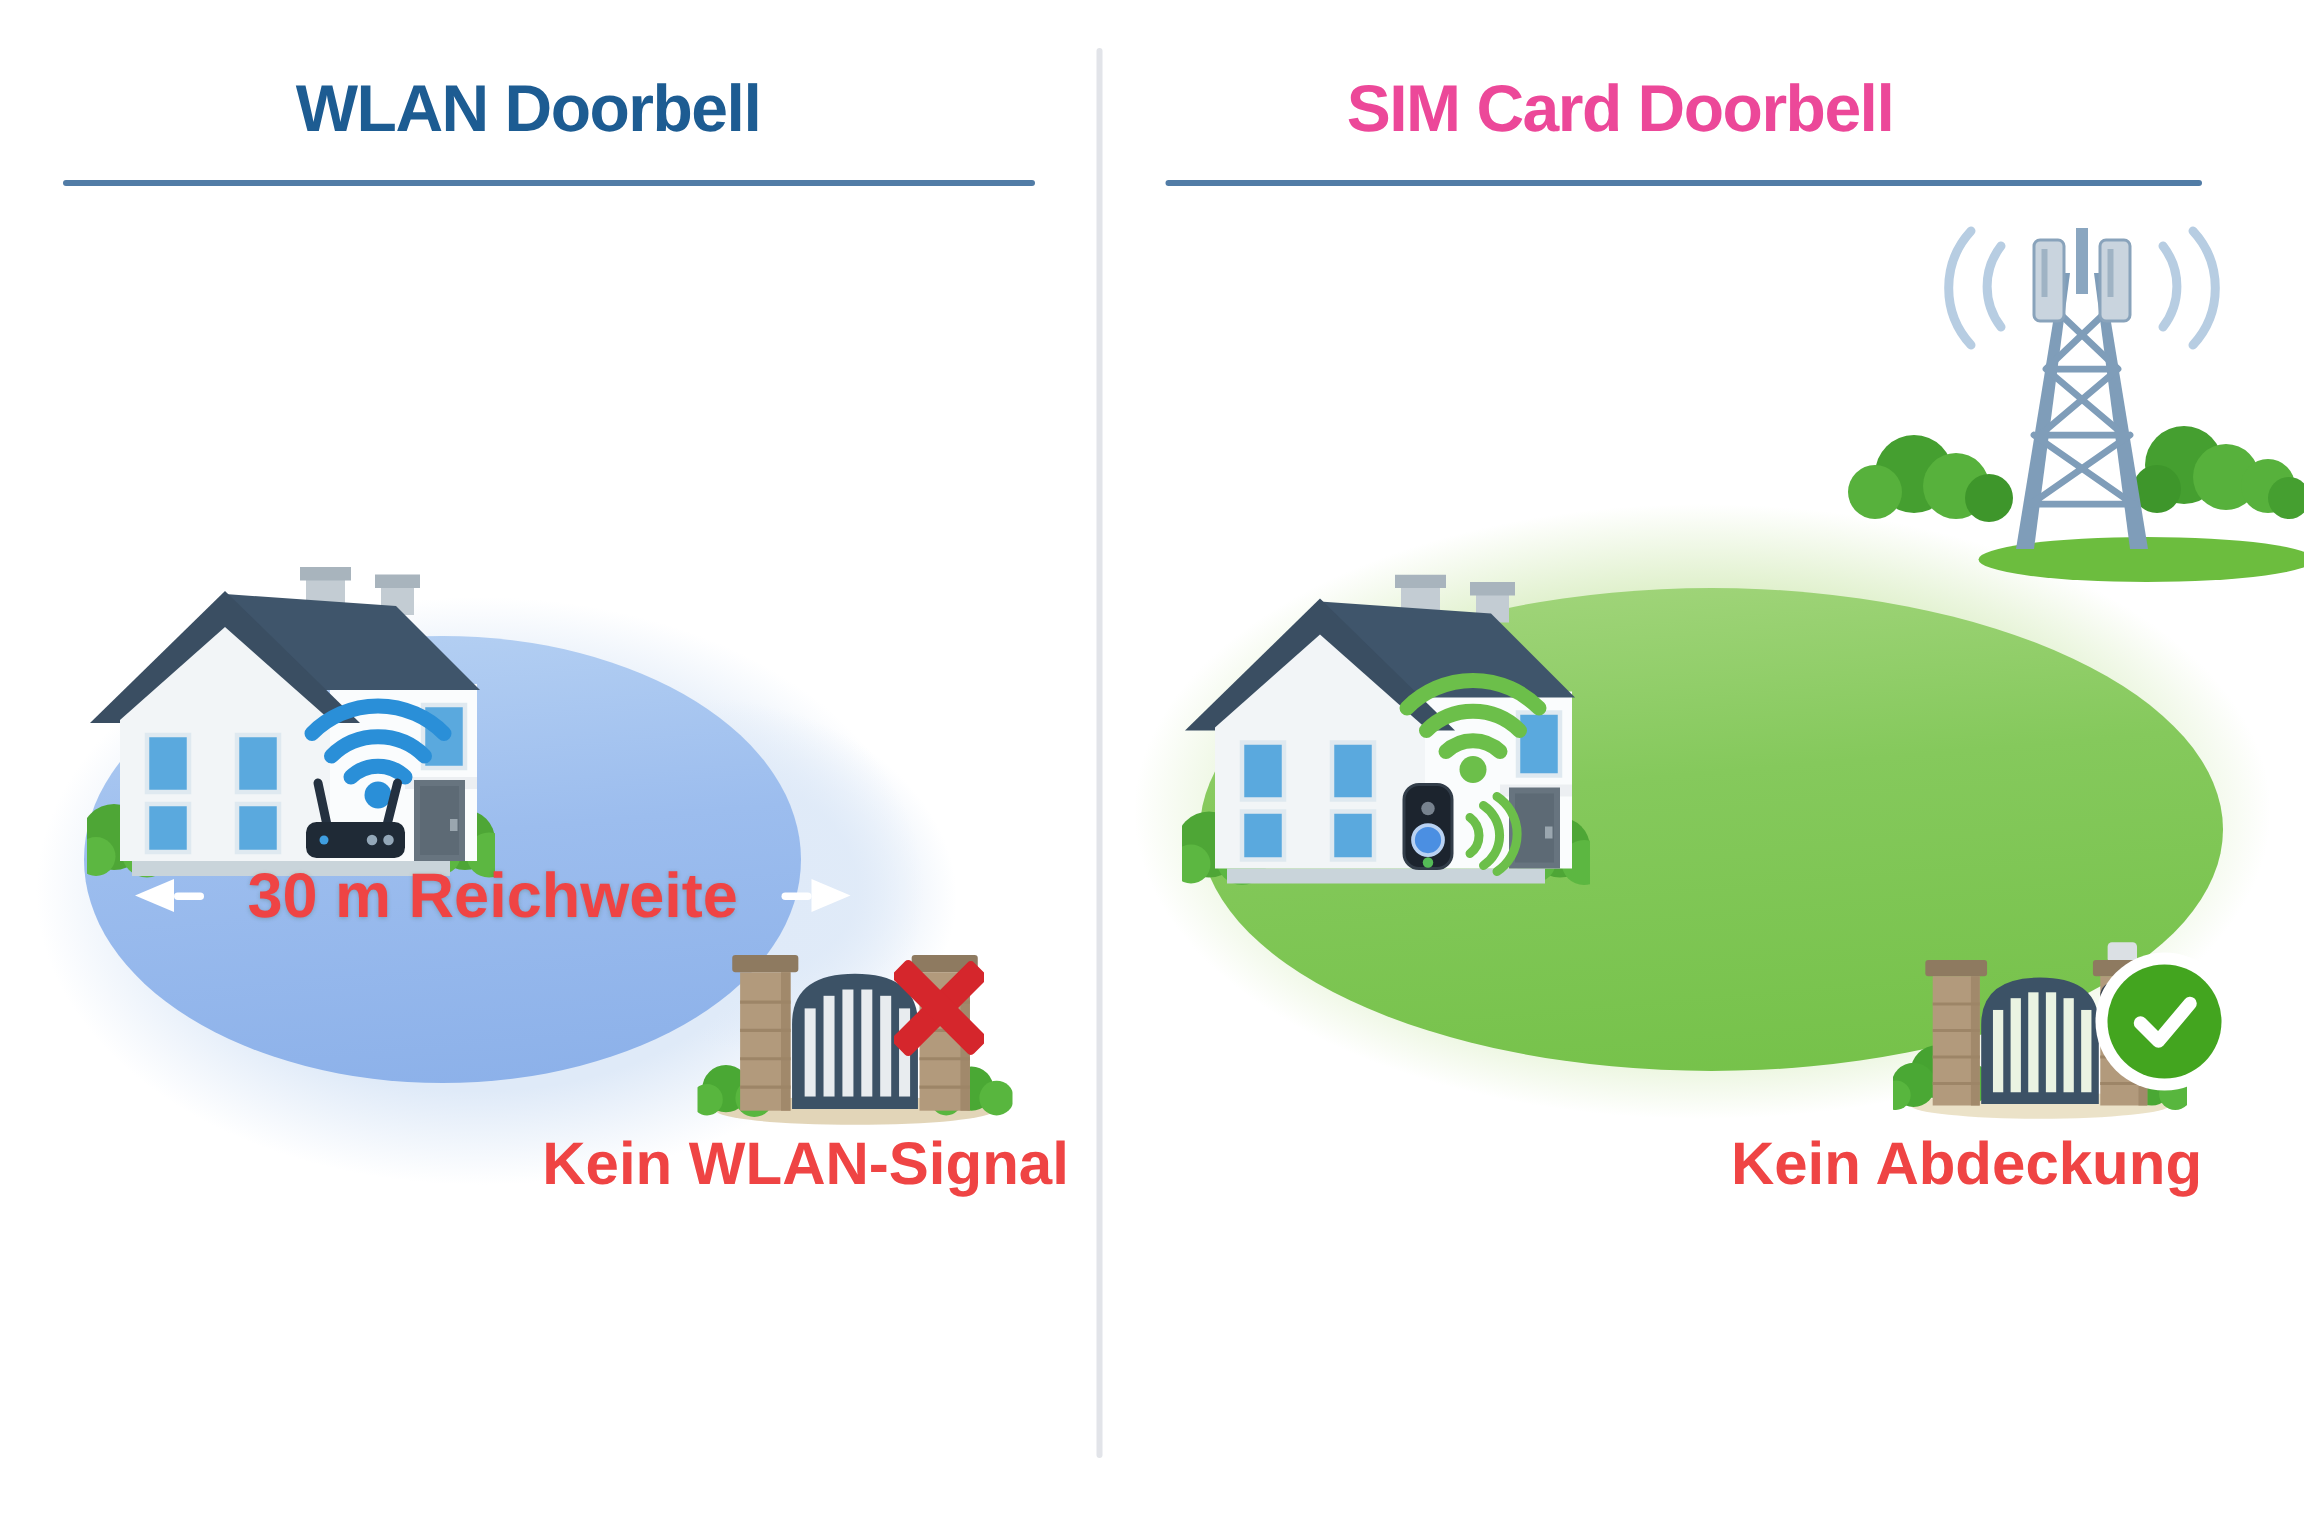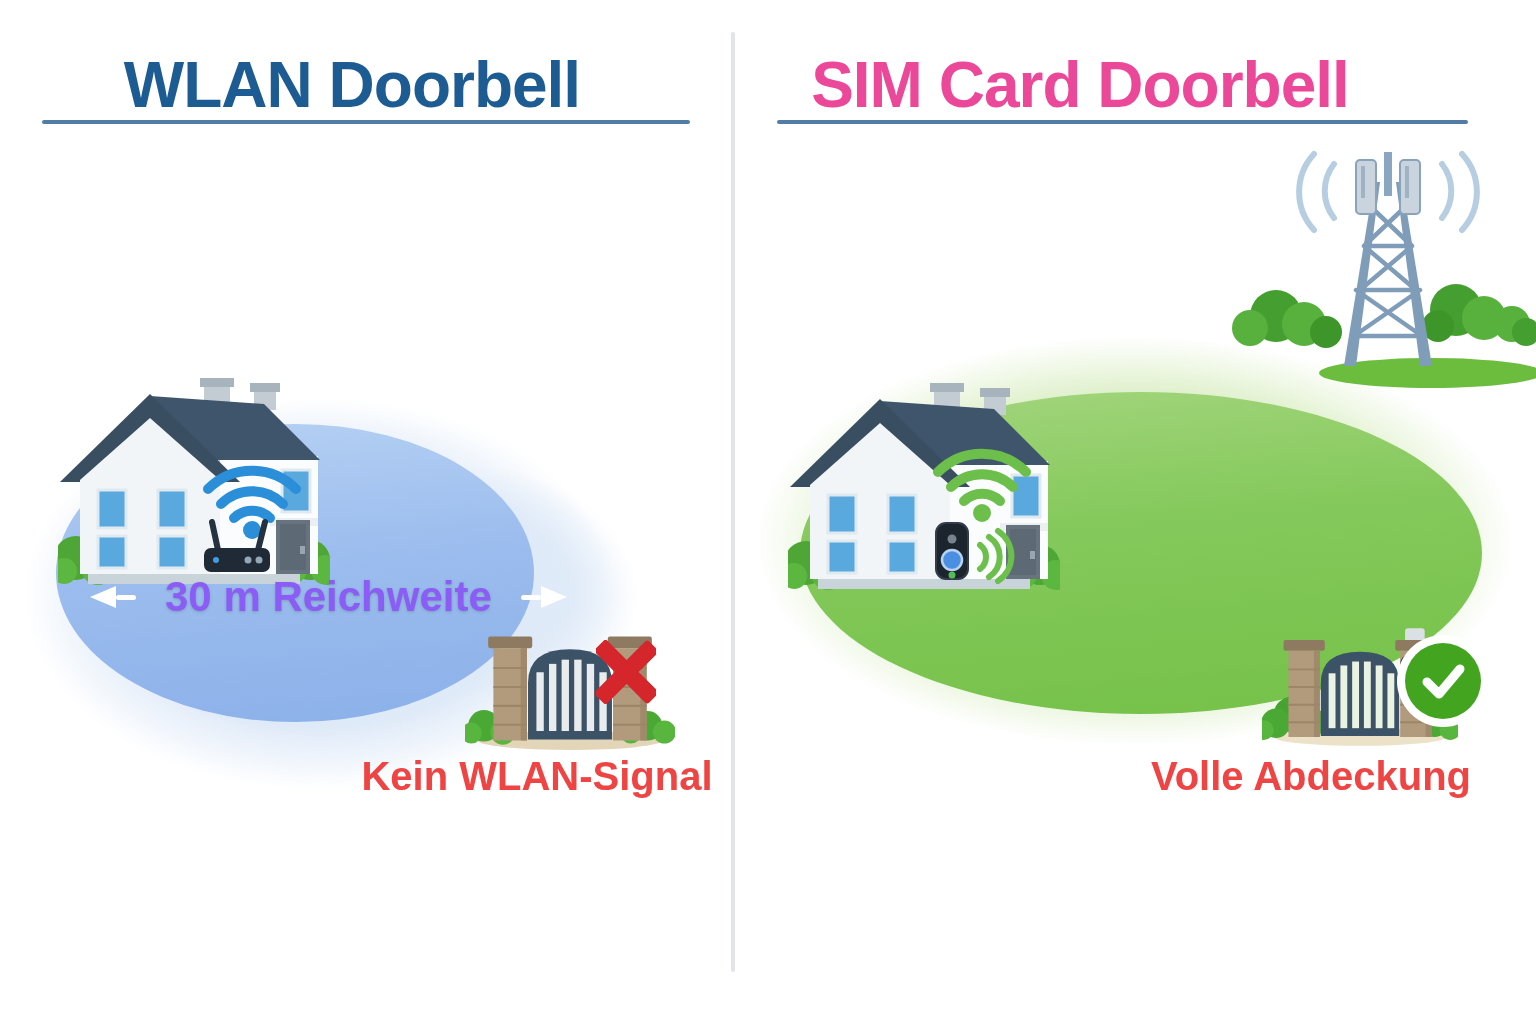--- a/index.html
+++ b/index.html
@@ -1,37 +1,37 @@
 <!DOCTYPE html>
 <html><head>
 <meta charset="utf-8">
 <style>
   html,body{margin:0;padding:0;background:#ffffff;}
   .canvas{position:relative;width:1536px;height:1024px;background:#ffffff;overflow:hidden;
           font-family:"Liberation Sans", sans-serif;}
   .abs{position:absolute;}
-  .title{font-size:64px;font-weight:700;letter-spacing:-1px;white-space:nowrap;
+  .title{font-size:44px;font-weight:700;letter-spacing:-1px;white-space:nowrap;
          transform:translateX(-50%);}
   .title-left{color:#1d5c92;}
   .title-right{color:#ec4899;}
   .underline{height:4px;background:#517ca6;border-radius:2px;}
   .divider{width:4px;background:#e2e4e9;border-radius:2px;}
   .ellipse{border-radius:50%;}
   .halo-left{background:radial-gradient(closest-side,#dfeaf8 68%,rgba(223,234,248,0) 100%);}
   .wedge-left{background:radial-gradient(closest-side,rgba(223,234,248,.95) 55%,rgba(223,234,248,0) 100%);
               transform:rotate(15deg);}
   .inner-left{background:linear-gradient(175deg,#b6d1f3 0%,#9cbdee 45%,#8bb0e9 100%);}
   .halo-right{background:radial-gradient(closest-side,#dff0cb 72%,rgba(223,240,203,0) 100%);}
   .inner-right{background:linear-gradient(175deg,#a4d67e 0%,#85c95c 40%,#74c148 100%);}
   .range-row{display:flex;align-items:center;}
   .ah{width:0;height:0;border-top:11px solid transparent;border-bottom:11px solid transparent;}
   .ah-left{border-right:26px solid #ffffff;}
   .ah-right{border-left:26px solid #ffffff;}
   .aline{height:5px;background:#ffffff;border-radius:3px;min-width:20px;}
-  .range-text{color:#8b5cf6;font-size:42px;font-weight:700;white-space:nowrap;margin:0 29px;
+  .range-text{color:#ef4444;font-size:42px;font-weight:700;white-space:nowrap;margin:0 29px;
               text-shadow:0 1px 3px rgba(40,80,40,.25);}
   .caption{font-size:40px;font-weight:700;color:#ef4444;white-space:nowrap;
            transform:translateX(-50%);}
   .check-badge{width:94px;height:94px;}
 </style>
 </head>
 <body>
 
 <div class="canvas">
 
@@ -259,21 +259,21 @@
 
   <div class="abs check-badge" style="left:1396px;top:634px;">
     <svg width="94" height="94" viewBox="0 0 94 94">
       <circle cx="47" cy="47" r="46" fill="#ffffff"></circle>
       <circle cx="47" cy="47" r="38" fill="#43a51f"></circle>
       <path d="M31,48 L43,60 L64,35" stroke="#ffffff" stroke-width="9" fill="none" stroke-linecap="round" stroke-linejoin="round"></path>
     </svg>
   </div>
 
   <div class="abs caption" style="left:537px;top:754px;">Kein WLAN-Signal</div>
-  <div class="abs caption" style="left:1311px;top:754px;">Volle Abdeckung</div>
+  <div class="abs caption" style="left:1311px;top:754px;">Kein Abdeckung</div>
 
   <div class="abs title title-left" style="left:352px;top:48px;">WLAN Doorbell</div>
   <div class="abs title title-right" style="left:1080px;top:48px;">SIM Card Doorbell</div>
   <div class="abs underline" style="left:42px;top:120px;width:648px;"></div>
   <div class="abs underline" style="left:777px;top:120px;width:691px;"></div>
 
   <div class="abs divider" style="left:731px;top:32px;height:940px;"></div>
 
 </div>
 

